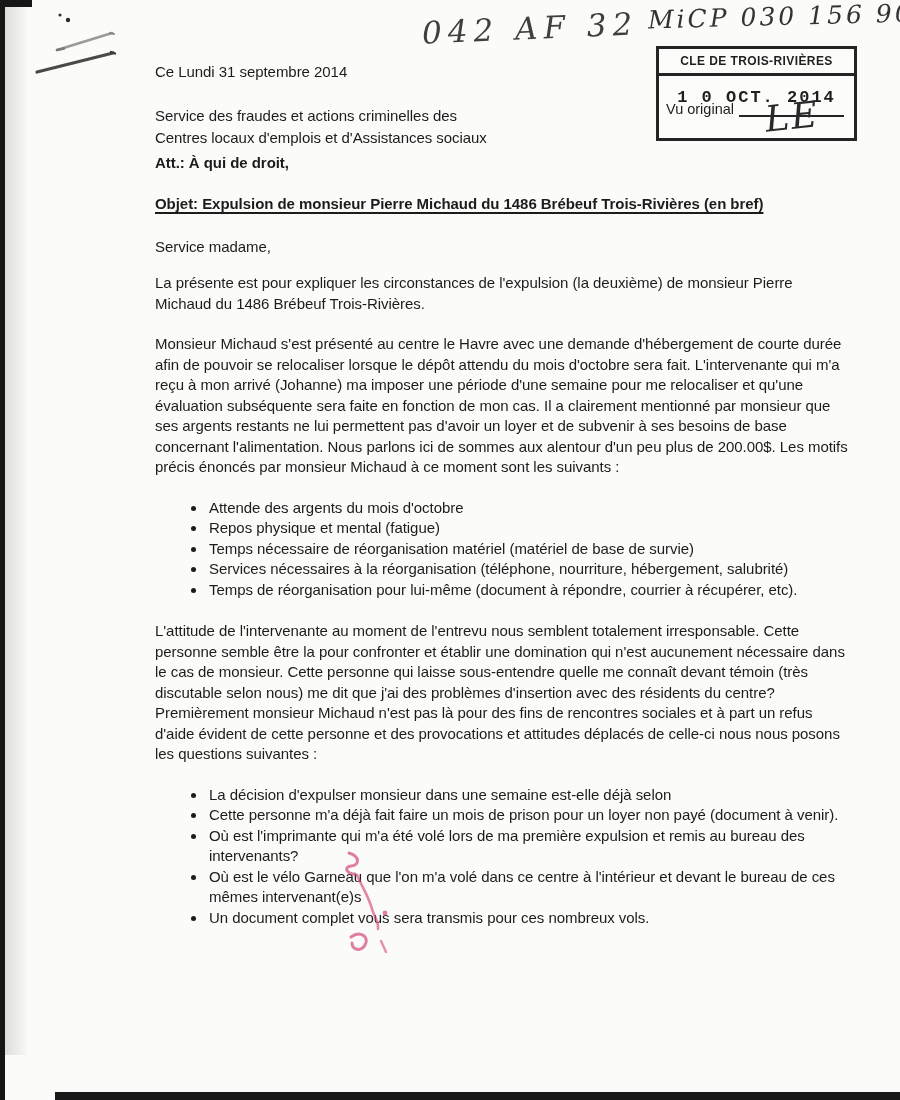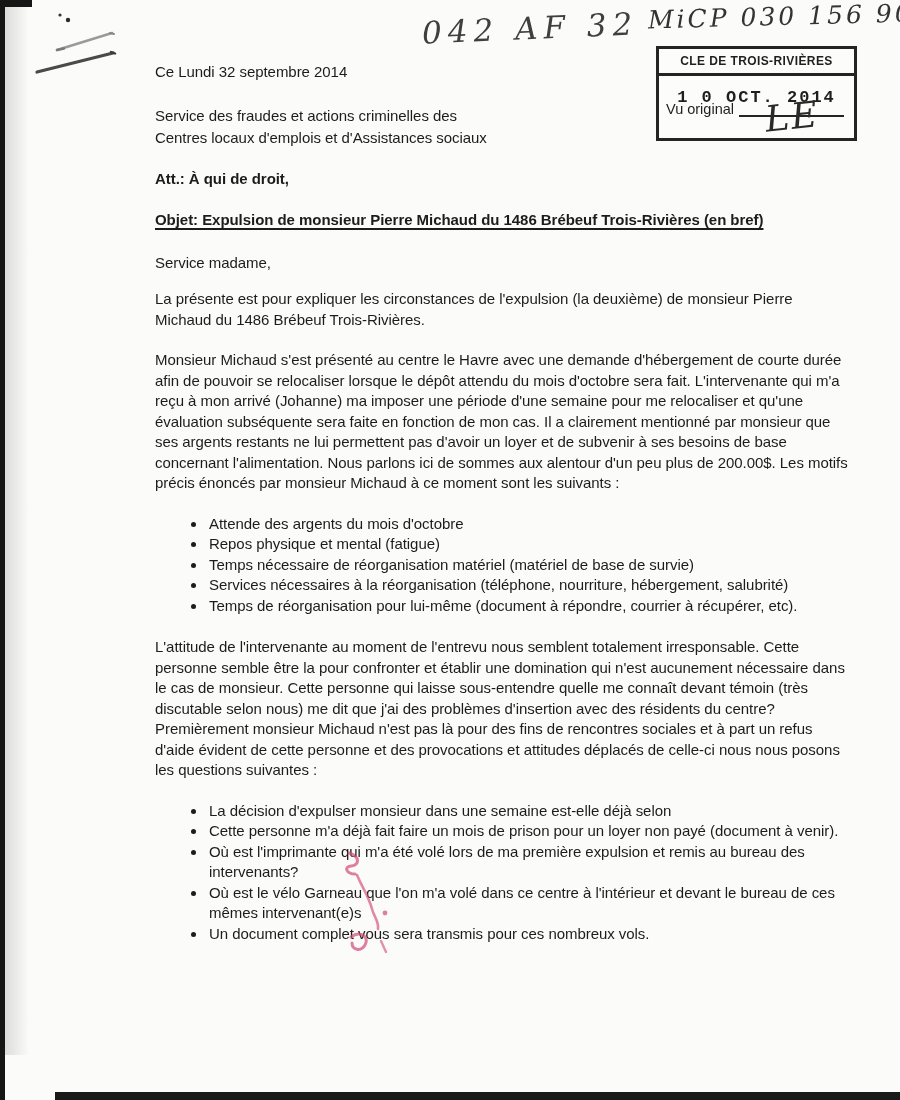--- a/index.html
+++ b/index.html
@@ -88,21 +88,21 @@
     transform:rotate(-6deg);
   }
 
   
   .letter {
     position:absolute; left:155px; top:62px; width:697px;
     font-size:15px; line-height:20.5px;
     letter-spacing:-0.05px;
   }
   .letter .date-line { margin-bottom:22px; }
-  .letter .recipient { margin-bottom:20px; }
+  .letter .recipient { margin-bottom:4px; }
   .letter .recipient div { line-height:22px; }
   .letter .attention { font-weight:700; margin-bottom:21px; }
   .letter .subject {
     font-weight:700; margin-bottom:22px;
     text-decoration:underline;
     text-decoration-thickness:2px;
     text-underline-offset:3px;
   }
   .letter .salutation { margin-bottom:16px; }
   .letter p { margin-bottom:20px; }
@@ -138,21 +138,21 @@
   <div class="stamp-title">CLE DE TROIS-RIVIÈRES</div>
   <div class="stamp-date">1 0 OCT. 2014</div>
   <div class="stamp-vu">
     <span>Vu original</span>
     <span class="stamp-vu-line"></span>
   </div>
   <span class="stamp-initials">LE</span>
 </div>
 
 <div class="letter">
-  <div class="date-line">Ce Lundi 32 septembre 2014</div>
+  <div class="date-line">Ce Lundi 31 septembre 2014</div>
 
   <div class="recipient">
     <div>Service des fraudes et actions criminelles des</div>
     <div>Centres locaux d'emplois et d'Assistances sociaux</div>
   </div>
 
   <div class="attention">Att.: À qui de droit,</div>
 
   <div class="subject">Objet: Expulsion de monsieur Pierre Michaud du 1486 Brébeuf Trois-Rivières (en bref)</div>
 

